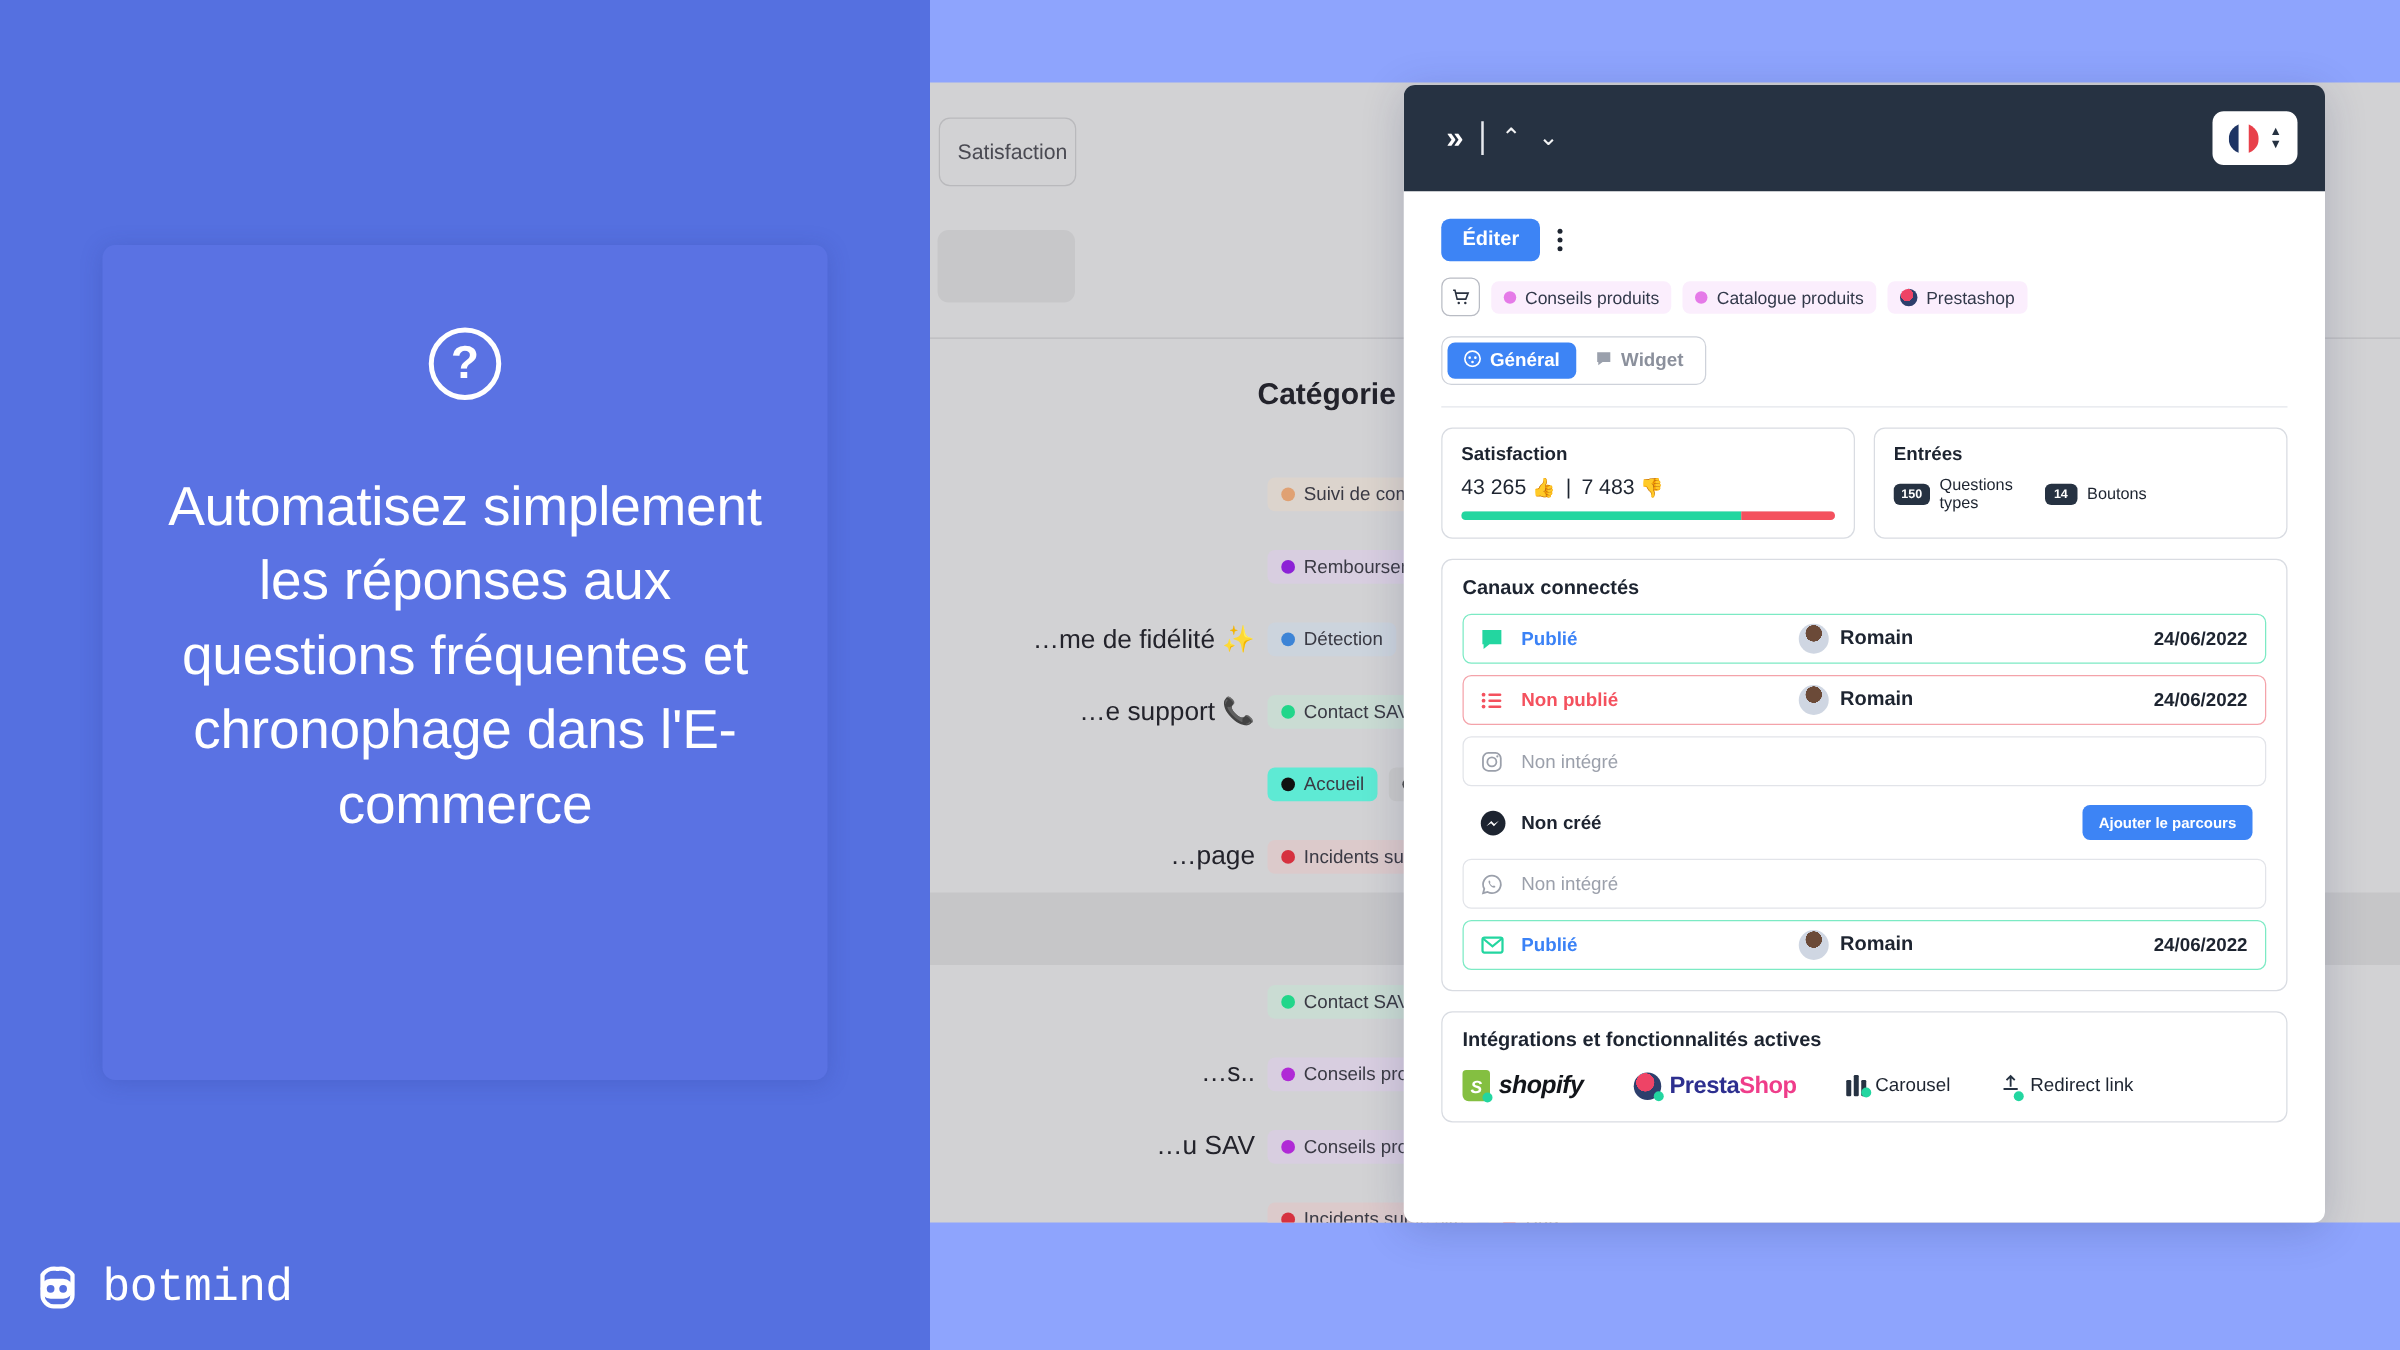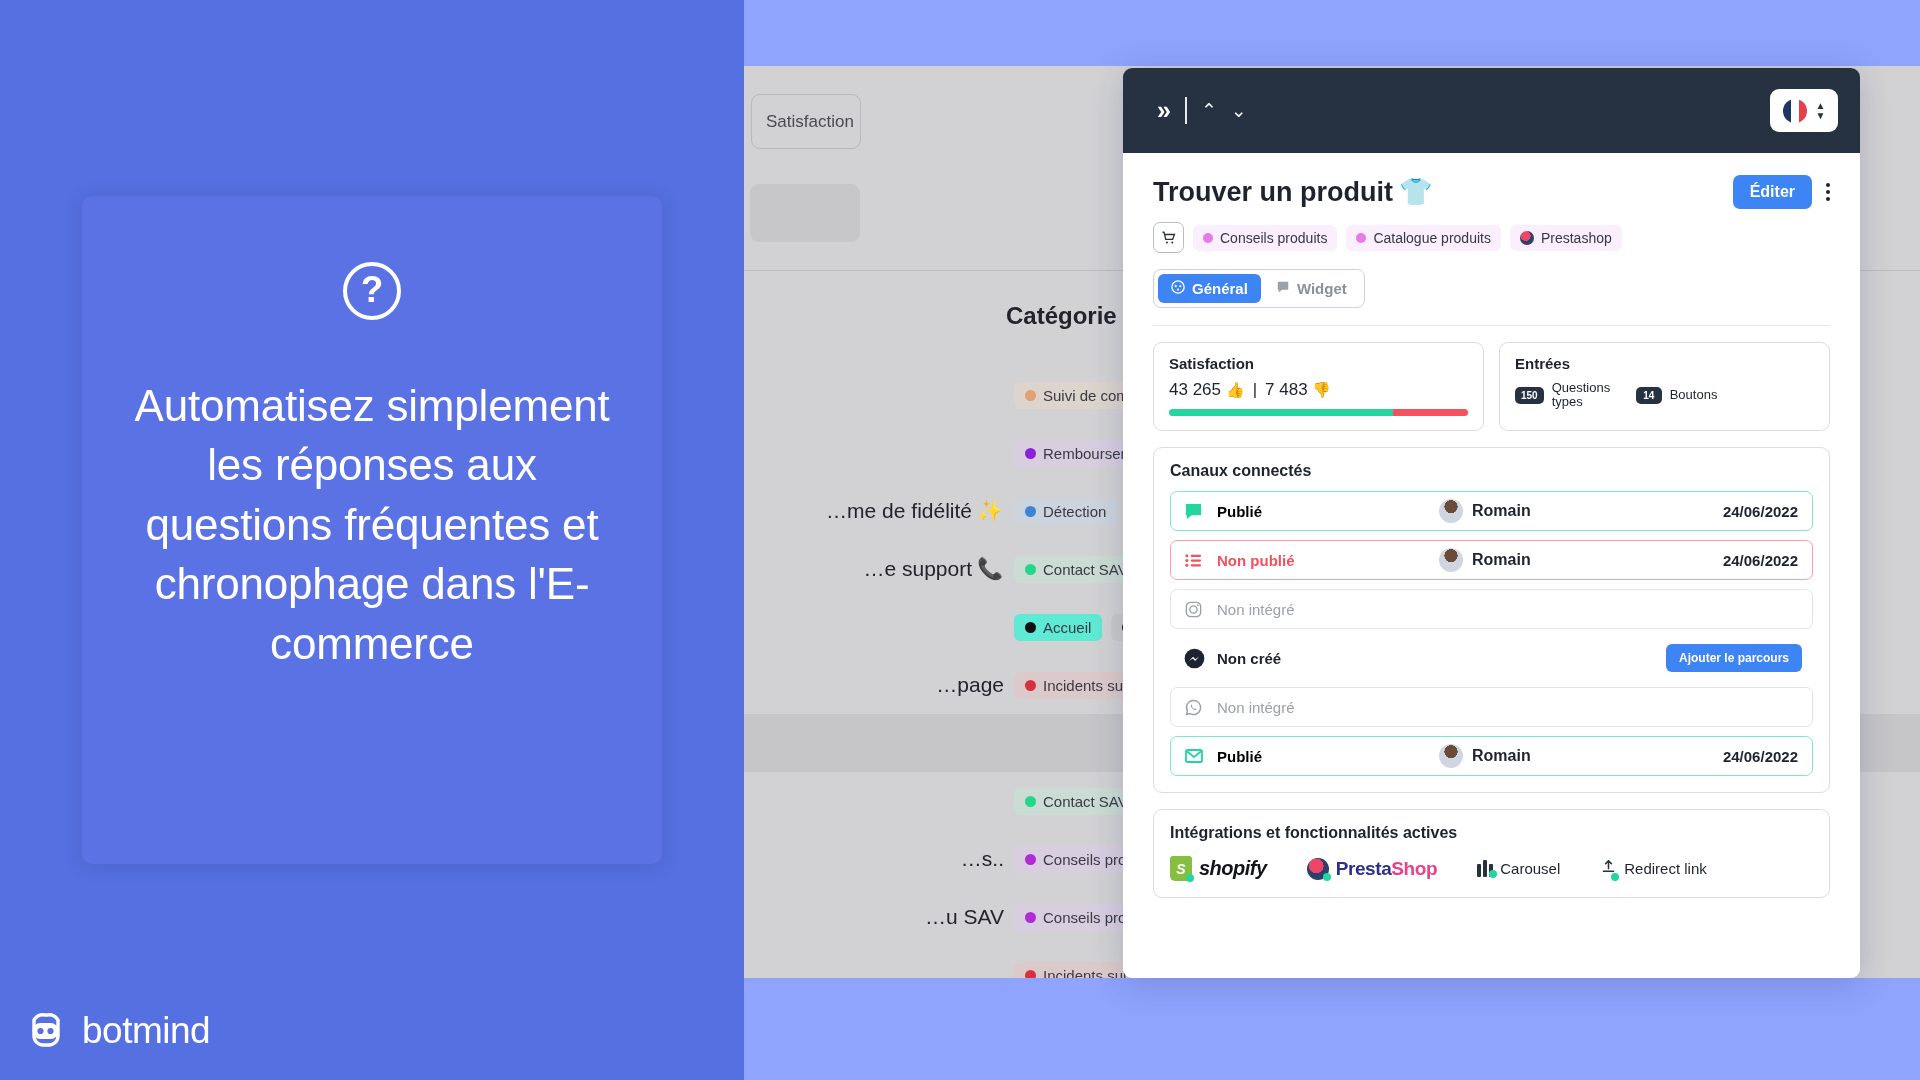--- a/index.html
+++ b/index.html
@@ -51,20 +51,21 @@
     position: absolute; left: 22px; bottom: 26px;
     display: flex; align-items: center; gap: 13px;
   }
   .logo-mark {
     width: 47px; height: 47px;
     position: relative;
   }
   .logo-text {
     color: #ffffff; font-size: 37px; font-weight: 400;
     letter-spacing: -0.5px;
+    font-family: Liberation Mono, monospace;
   }
 
   
   .bg-app {
     position: absolute; left: 744px; top: 66px;
     width: 1176px; height: 912px;
     background: #d2d2d4;
     overflow: hidden;
   }
   .bg-topbar {
@@ -256,21 +257,21 @@
     border: 1px solid #e2e4e9;
     display: flex; align-items: center;
     padding: 0 13px;
     position: relative;
   }
   .chan-row.ok { border-color: #7ceac4; }
   .chan-row.bad { border-color: #f4a3aa; }
   .chan-row.plain { border-color: transparent; }
   .chan-ico { width: 26px; display: flex; align-items: center; font-size: 18px; flex: none; }
   .chan-status { font-size: 15px; font-weight: 700; margin-left: 7px; }
-  .st-ok { color: #000000; }
+  .st-ok { color: #3b82f6; }
   .st-bad { color: #f4515e; }
   .st-muted { color: #9ba0ab; font-weight: 400; }
   .st-dark { color: #1d2430; }
   .chan-user {
     position: absolute; left: 268px;
     display: flex; align-items: center; gap: 9px;
   }
   .avatar {
     width: 24px; height: 24px; border-radius: 50%;
     background: radial-gradient(circle at 50% 32%, #6b4a38 0 32%, #cfd6e2 33% 100%);
@@ -500,24 +501,20 @@
       <span class="updown">
         <span>▲</span>
           <span>▼</span>
       </span>
     </div>
   </div>
 
   <div class="panel-body">
 
     <div class="title-row">
-      <div class="panel-title">
-        <span>Trouver un produit</span>
-        <span>👕</span>
-      </div>
       <div class="title-actions">
         <button class="btn-edit">Éditer</button>
         <span class="kebab">
             <i></i>
             <i></i>
             <i></i>
           </span>
       </div>
     </div>
 

